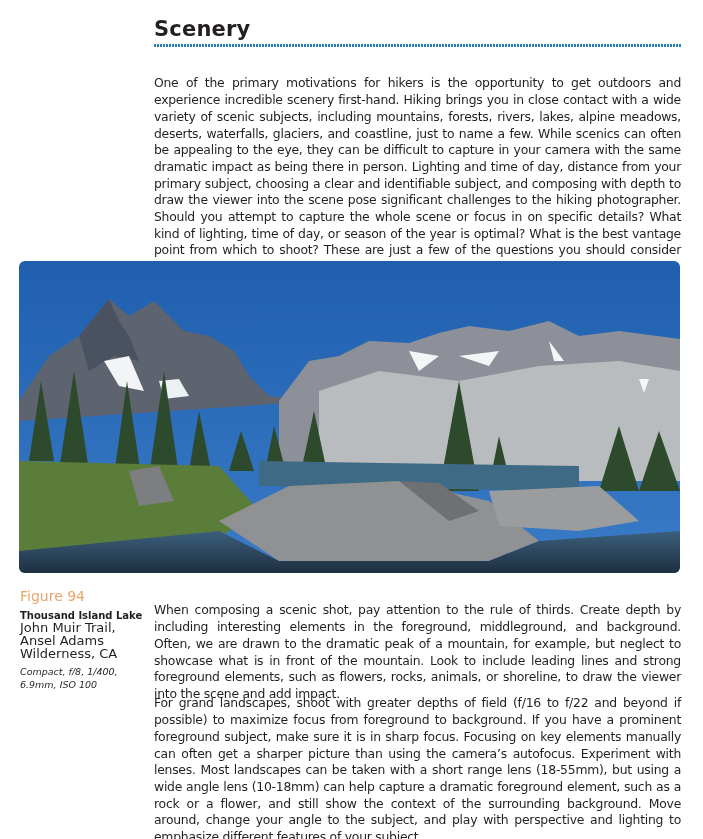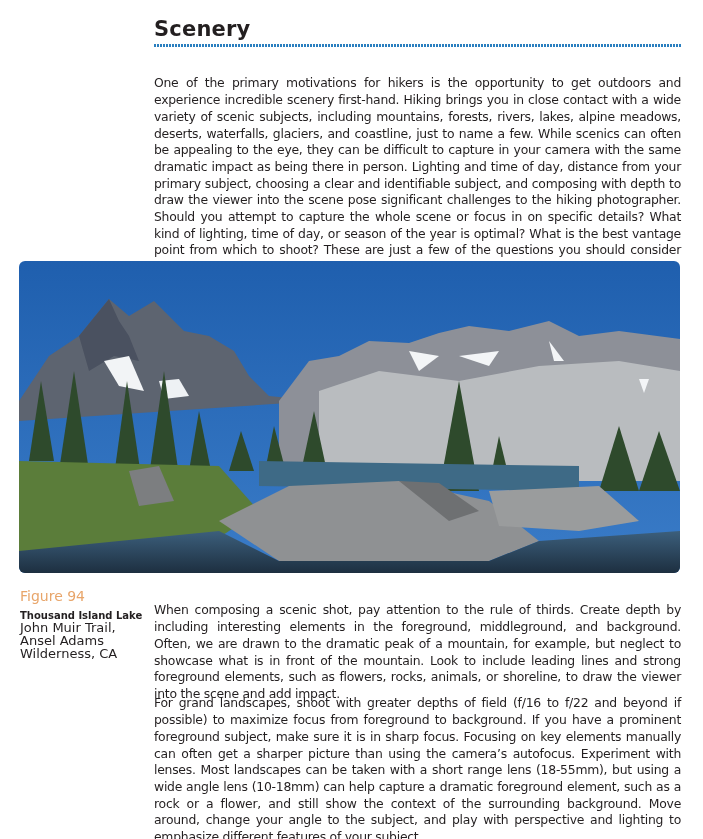--- a/index.html
+++ b/index.html
@@ -94,16 +94,17 @@
     <polygon points="470,230 580,225 620,260 560,270 480,265" fill="#9a9c9d"></polygon>
 
     <polygon points="0,290 200,270 260,300 470,300 520,280 661,270 661,312 0,312" fill="url(#water)"></polygon>
   </svg>
 </div>
 
 <div class="caption">
   <div class="cap-fig">Figure  94</div>
   <div class="cap-title">Thousand Island Lake</div>
   <div class="cap-loc">John Muir Trail, Ansel Adams Wilderness, CA</div>
+  <div class="cap-exif">Compact, f/8, 1/400, 6.9mm, ISO 100</div>
 </div>
 
 <p id="p2" class="para">When composing a scenic shot, pay attention to the rule of thirds. Create depth by including interesting elements in the foreground, middleground, and background. Often, we are drawn to the dramatic peak of a mountain, for example, but neglect to showcase what is in front of the mountain. Look to include leading lines and strong foreground elements, such as flowers, rocks, animals, or shoreline, to draw the viewer into the scene and add impact.</p>
 <p id="p3" class="para">For grand landscapes, shoot with greater depths of field (f/16 to f/22 and beyond if possible) to maximize focus from foreground to background. If you have a prominent foreground subject, make sure it is in sharp focus. Focusing on key elements manually can often get a sharper picture than using the camera’s autofocus. Experiment with lenses. Most landscapes can be taken with a short range lens (18-55mm), but using a wide angle lens (10-18mm) can help capture a dramatic foreground element, such as a rock or a flower, and still show the context of the surrounding background. Move around, change your angle to the subject, and play with perspective and lighting to emphasize different features of your subject.</p>
 
 </body></html>

